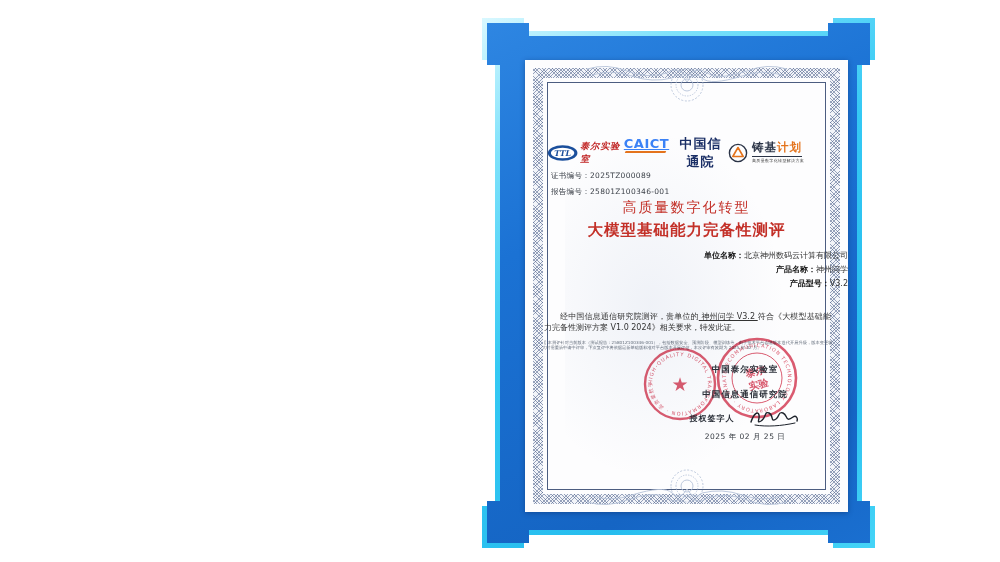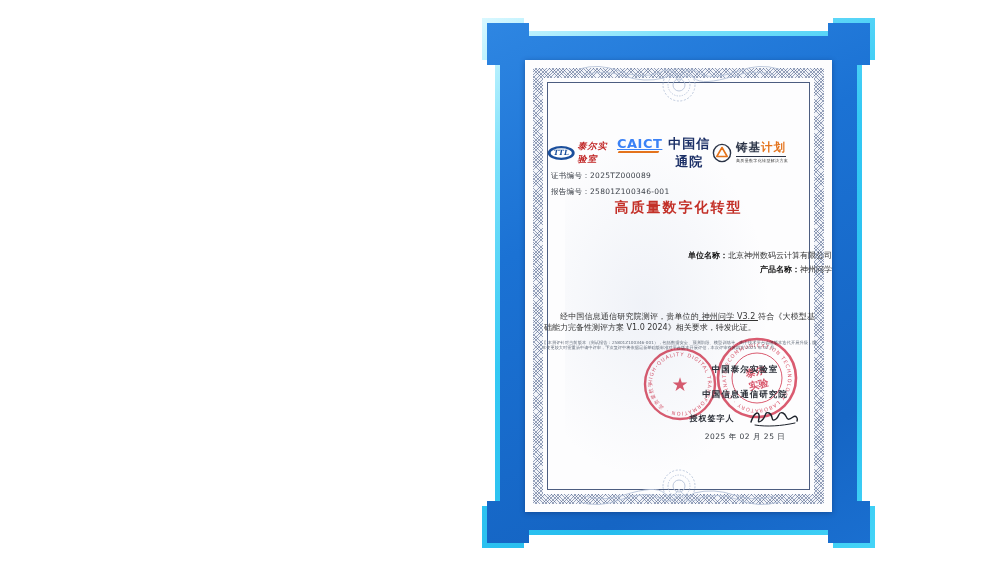--- a/index.html
+++ b/index.html
@@ -16,21 +16,21 @@
          font-family:"DejaVu Sans","Liberation Sans",sans-serif;}
   
   .frame-cyan{position:absolute;left:482px;top:18px;width:393px;height:530px;
       background:linear-gradient(145deg,#d9f8ff 0%,#7fe2fb 18%,#34c9f4 45%,#27bdee 75%,#45d4f7 100%);
       clip-path:var(--notch);}
   .frame-blue{position:absolute;left:487px;top:23px;width:383px;height:520px;
       background:linear-gradient(155deg,#2e86e2 0%,#1b72d4 35%,#1565c4 80%,#1a6fd0 100%);
       clip-path:var(--notch);}
   
   .paper{position:absolute;left:525px;top:60px;width:307px;height:452px;
-      background:#fdfdfe;box-shadow:0 1px 5px rgba(10,40,95,.45);}
+      background:#fdfdfe;box-shadow:0 1px 5px rgba(10,40,95,.45);padding-left:16px;}
   .band{position:absolute;inset:8px;background-color:#f2f4f9;
       background-image:
         repeating-linear-gradient(45deg,rgba(74,94,136,.55) 0 .6px,transparent .6px 2.4px),
         repeating-linear-gradient(-45deg,rgba(74,94,136,.55) 0 .6px,transparent .6px 2.4px);}
   .band-hole{position:absolute;inset:18px;background:#fdfdfe;}
   .rule-inner{position:absolute;inset:22px;border:1px solid #4c5d80;}
   .ornament{position:absolute;left:50%;transform:translateX(-50%);opacity:.9;}
   .orn-top{top:1px;}
   .orn-bottom{bottom:2px;transform:translateX(-50%) rotate(180deg);}
   .watermark{position:absolute;inset:40px;background:
@@ -51,21 +51,21 @@
   .zhuji-main{font-size:11.5px;font-weight:bold;letter-spacing:1px;border-bottom:1.5px solid #2a3346;
       padding-bottom:1px;}
   .zj1{color:#2a3346;} .zj2{color:#e4731c;}
   .zhuji-sub{font-size:6.5px;color:#444;transform:scale(.62);transform-origin:0 0;
       margin-top:1px;white-space:nowrap;letter-spacing:.5px;}
   
   .certnos{position:absolute;top:108px;left:26px;font-size:7.5px;color:#3c4149;line-height:16px;
       letter-spacing:.3px;}
   
   .title1{position:absolute;top:139px;left:0;right:0;text-align:center;font-size:14px;
-      font-weight:bold;color:#c33028;letter-spacing:2px;}
+      font-weight:normal;color:#c33028;letter-spacing:2px;}
   .title2{position:absolute;top:160px;left:0;right:0;text-align:center;font-size:15.5px;
       font-weight:bold;color:#c33028;letter-spacing:1px;}
   
   .fields{position:absolute;top:189px;left:0;right:0;text-align:right;}
   .field-row{font-size:8px;color:#333;height:14px;line-height:14px;}
   .field-row b{color:#111;}
   
   .statement{position:absolute;top:251px;left:19px;right:17px;font-size:8px;line-height:11px;
       color:#333;text-align:justify;text-indent:16px;}
   .statement .ul{text-decoration:underline;}
@@ -145,24 +145,26 @@
         </div>
       </div>
     </div>
 
     <div class="certnos">
       <div><span>证书编号：</span><span>2025TZ000089</span></div>
       <div><span>报告编号：</span><span>25801Z100346-001</span></div>
     </div>
 
     <div class="title1">高质量数字化转型</div>
+    <div class="title2">大模型基础能力完备性测评</div>
 
     <div class="fields">
       <div class="field-row"><b>单位名称：</b><span>北京神州数码云计算有限公司</span></div>
       <div class="field-row"><b>产品名称：</b><span>神州问学</span></div>
+      <div class="field-row"><b>产品型号：</b><span>V3.2</span></div>
     </div>
 
     <div class="statement">
       <span>经中国信息通信研究院测评，贵单位的</span><span class="ul"> 神州问学 V3.2 </span><span>符合《大模型基础能力完备性测评方案 V1.0 2024》相关要求，特发此证。</span>
     </div>
 
     <div class="fineprint">
       <span>【 本测评针对当前版本（测试报告：25801Z100346-001），包括数据安全、预测阶段、模型训练等，由于技术平台会随版本迭代开展升级，版本变更较大时需重新申请中评审，下次复评中将依据最新基础版标准对平台版本开展评估，本次评审有效期为 2025 年 02 月。</span>
     </div>
 

